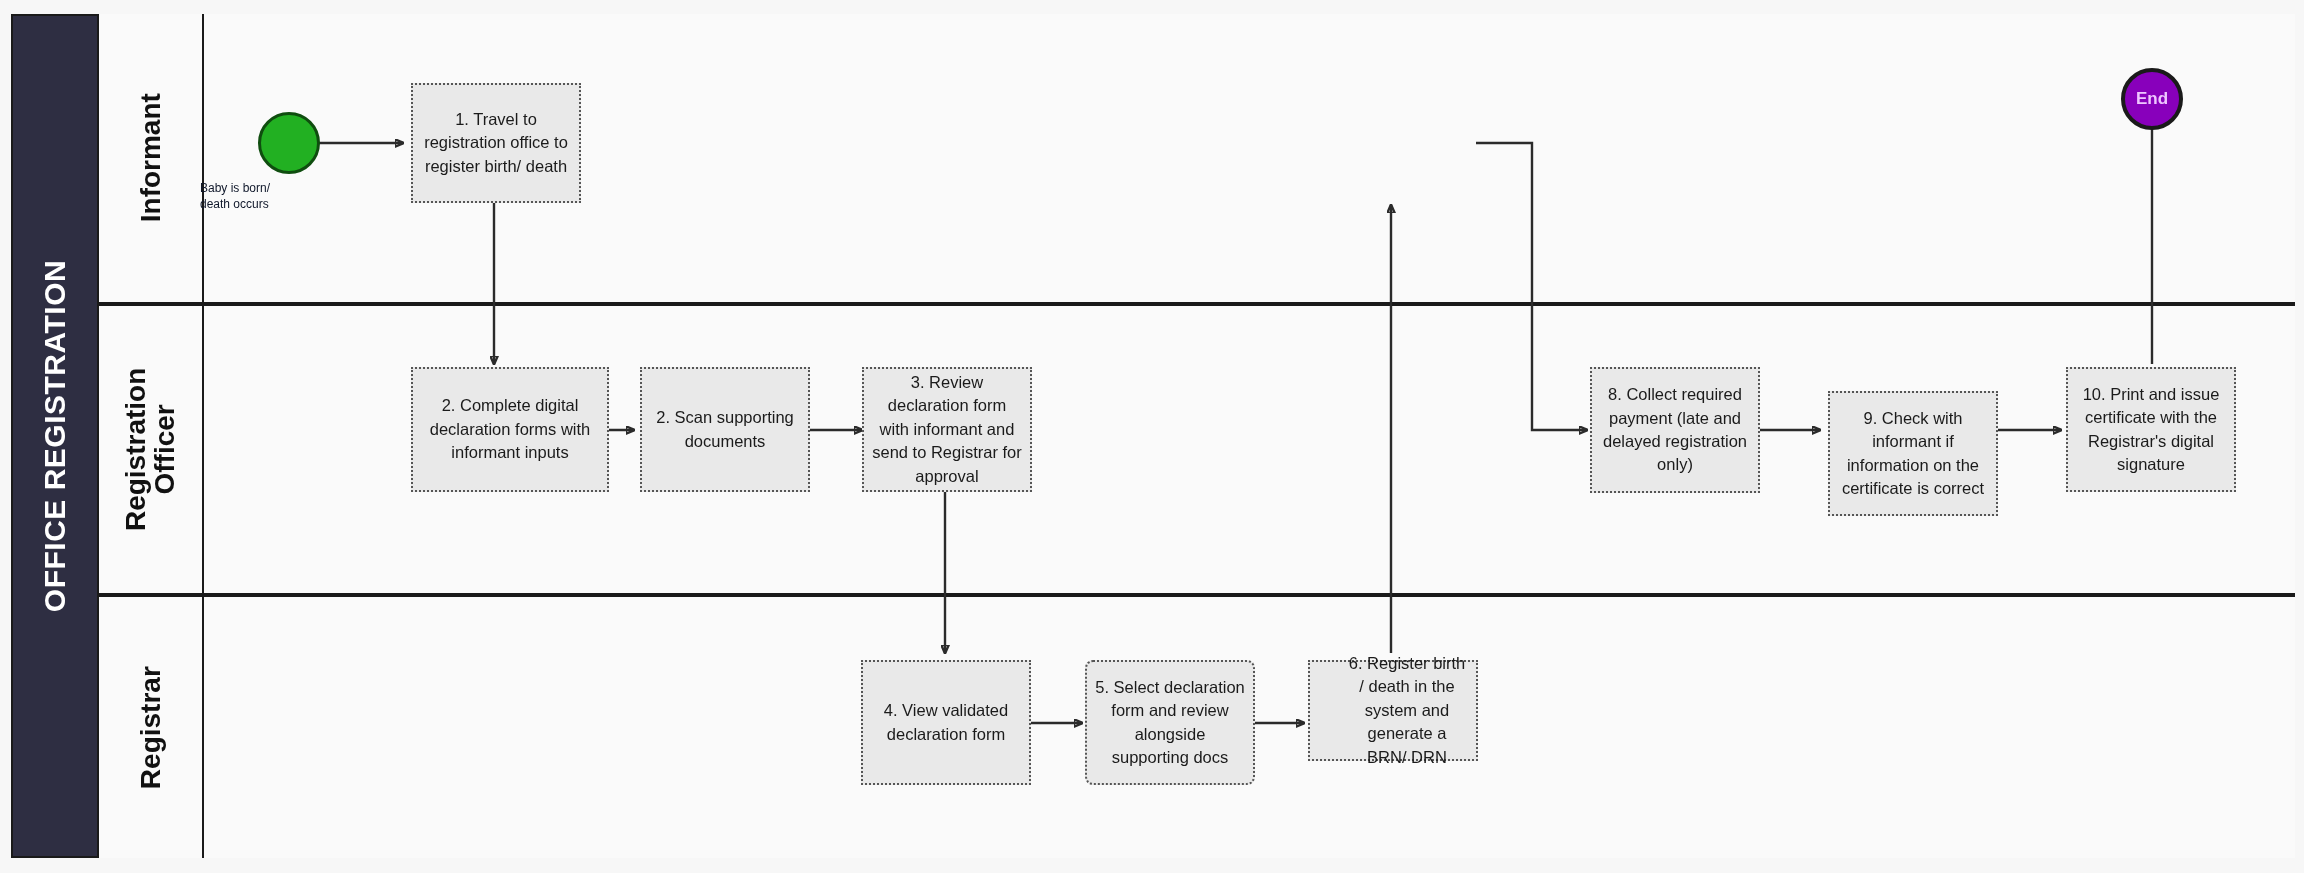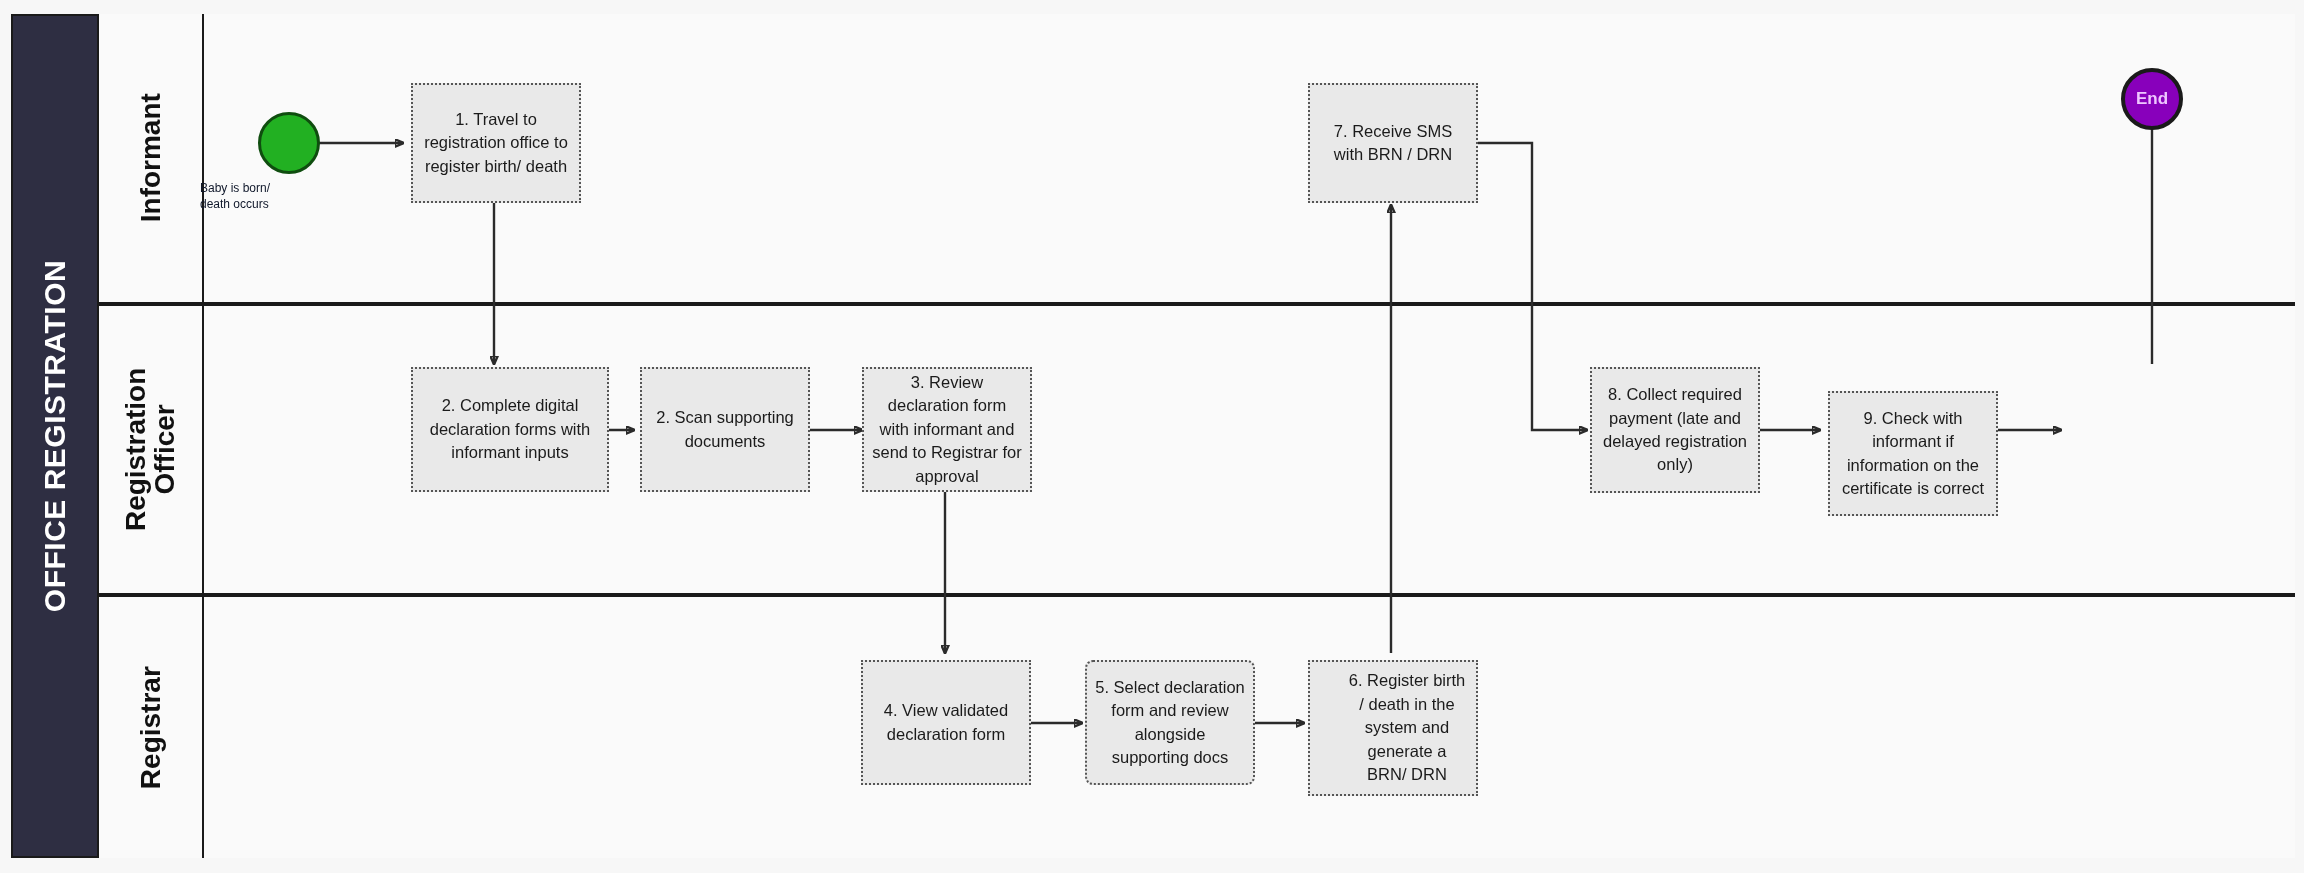--- a/index.html
+++ b/index.html
@@ -227,22 +227,22 @@
   <div class="task" style="left:411px; top:367px; width:198px; height:125px;">2. Complete digital declaration forms with informant inputs</div>
 
   <div class="task" style="left:640px; top:367px; width:170px; height:125px;">2. Scan supporting documents</div>
 
   <div class="task" style="left:862px; top:367px; width:170px; height:125px;">3. Review declaration form with informant and send to Registrar for approval</div>
 
   <div class="task" style="left:861px; top:660px; width:170px; height:125px;">4. View validated declaration form</div>
 
   <div class="task" style="left:1085px; top:660px; width:170px; height:125px;border-radius:8px;">5. Select declaration form and review alongside supporting docs</div>
 
-  <div class="task" style="left:1308px; top:660px; width:170px; height:136px;padding-left:36px;">6. Register birth / death in the system and generate a BRN/ DRN</div>
-
-  <div class="task" style="left:1308px; top:83px; width:170px; height:120px;">7. Receive SMS with BRN / DRN</div>
+  <div class="task" style="left:1308px; top:660px; width:170px; height:101px;padding-left:36px;">6. Register birth / death in the system and generate a BRN/ DRN</div>
+
 
   <div class="task" style="left:1590px; top:367px; width:170px; height:126px;">8. Collect required payment (late and delayed registration only)</div>
 
   <div class="task" style="left:1828px; top:367px; width:170px; height:125px;margin-top:24px;">9. Check with informant if information on the certificate is correct</div>
 
+  <div class="task" style="left:2066px; top:367px; width:170px; height:125px;">10. Print and issue certificate with the Registrar's digital signature</div>
 
 </div>
 
 </body></html>

